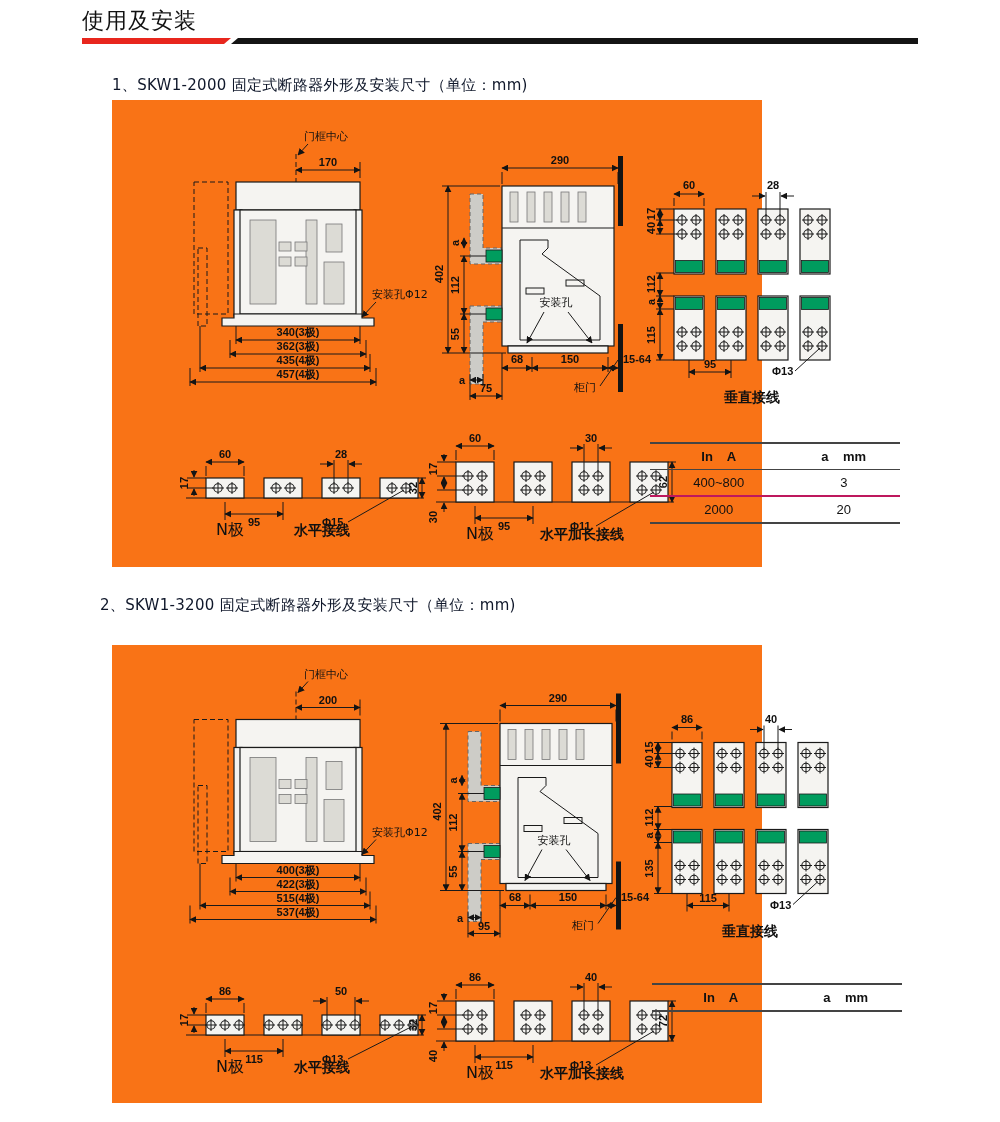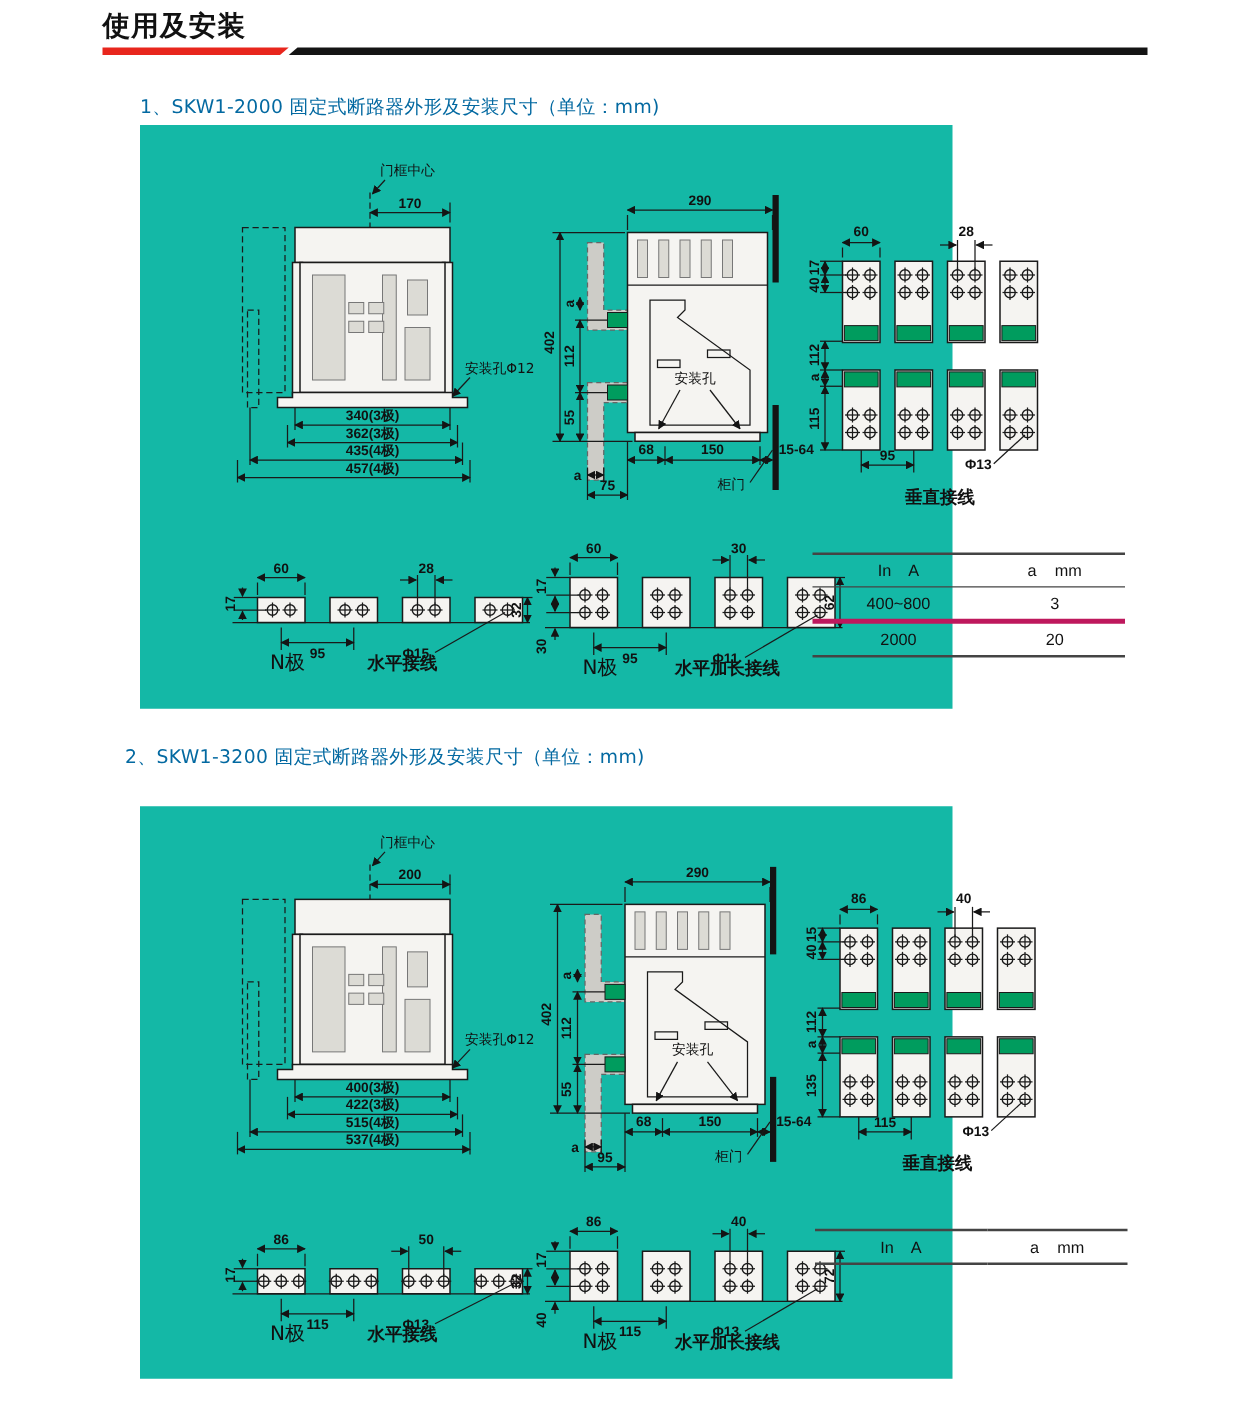--- a/index.html
+++ b/index.html
@@ -1,41 +1,41 @@
 <!DOCTYPE html>
 <html><head>
 <meta charset="utf-8">
 <style>
   html,body{margin:0;padding:0}
   body{width:1000px;height:1122px;position:relative;background:#ffffff;
        font-family:"DejaVu Sans",sans-serif;color:#111}
   .abs{position:absolute}
-  #header-title{left:82px;top:6px;font-size:22px;font-weight:bold;letter-spacing:1px}
-  .sec-title{font-size:15px;color:#0369a1;letter-spacing:.3px}
-  .panel{position:absolute;width:650px;background:#14b8a6}
+  #header-title{left:82px;top:6px;font-size:22px;font-weight:normal;letter-spacing:1px}
+  .sec-title{font-size:15px;color:#0f172a;letter-spacing:.3px}
+  .panel{position:absolute;width:650px;background:#f97316}
   svg.draw{position:absolute;overflow:visible}
   .ln{stroke:#1a1a1a;stroke-width:1;fill:none}
   .dim{stroke:#1a1a1a;stroke-width:1;fill:none}
   .dash{stroke-dasharray:5 3}
   .fillg{fill:#f5f4f1;stroke:#1a1a1a;stroke-width:1.2}
   .inner{fill:#dcdbd5;stroke:#777;stroke-width:.8}
   .bus{fill:#cdccc7;stroke:#666;stroke-width:1;stroke-dasharray:4 3}
   .grn{fill:#009c5e;stroke:#1a1a1a;stroke-width:.8}
   .wall{fill:#141414;stroke:none}
   text{fill:#111}
   .dt{font:bold 11px "Liberation Sans",sans-serif}
   .zh{font:11px "DejaVu Sans",sans-serif}
   .zhb{font:bold 14px "DejaVu Sans",sans-serif}
   .pole{font:16px "DejaVu Sans",sans-serif}
   .tbl{position:absolute;width:250px}
   table.dtable{width:100%;border-collapse:collapse;border-top:2px solid #444;
      border-bottom:2px solid #444;font:13px "Liberation Sans",sans-serif}
-  table.dtable th{font-weight:normal;border-bottom:1.5px solid #444}
+  table.dtable th{font-weight:bold;border-bottom:1.5px solid #444}
   table.dtable th,table.dtable td{text-align:center;padding:5px 4px;white-space:pre}
-  table.dtable td{border-bottom:4px solid #be185d}
+  table.dtable td{border-bottom:2px solid #be185d}
   table.dtable tr:last-child td{border-bottom:none}
   table.dtable th:first-child,table.dtable td:first-child{width:55%}
 </style>
 </head>
 <body>
 
 <svg width="0" height="0" style="position:absolute" aria-hidden="true">
   <defs>
     <marker id="arr" viewBox="0 0 10 10" refX="9" refY="5" markerWidth="7" markerHeight="7" orient="auto-start-reverse">
       <path d="M0,0 L10,5 L0,10 z" fill="#141414"></path>

